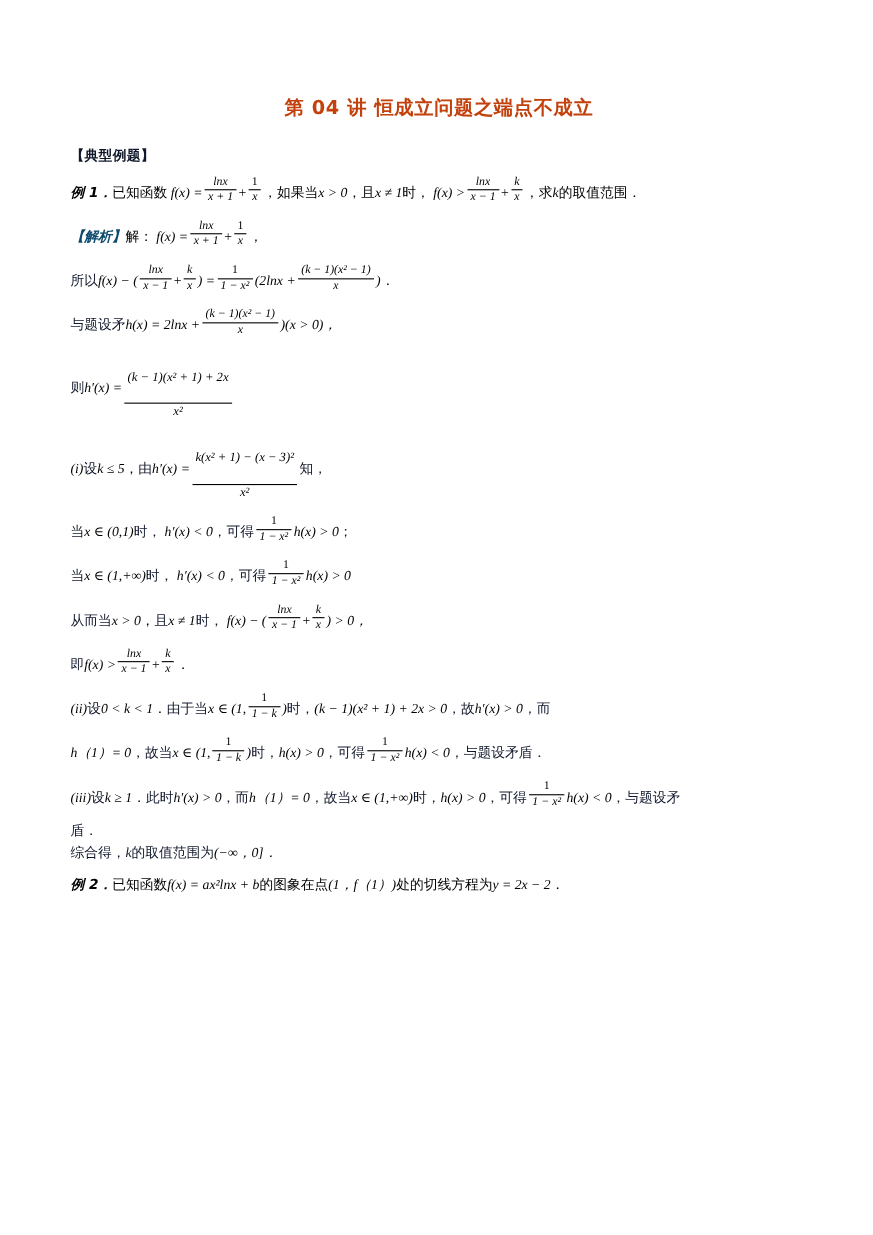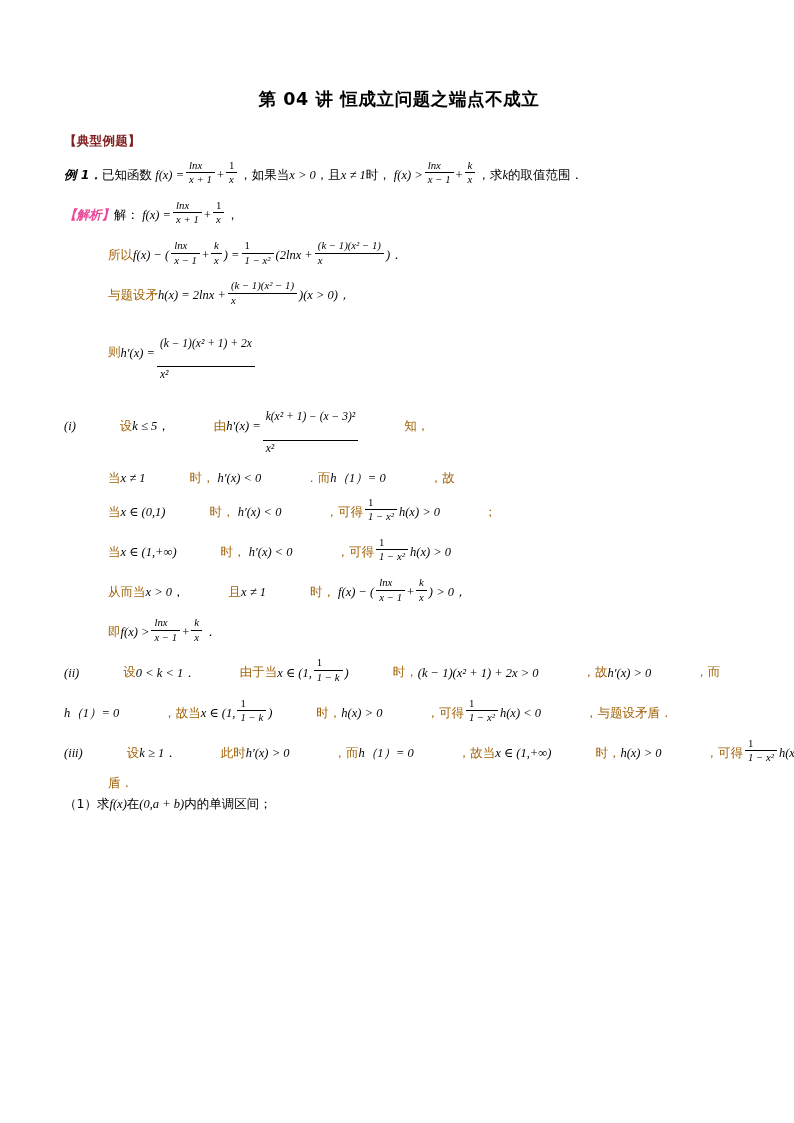--- a/index.html
+++ b/index.html
@@ -30,64 +30,65 @@
     width: 670px;
   }
 
   
   .doc-title {
     text-align: center;
     font-family: "Liberation Serif", "DejaVu Serif", serif;
     font-weight: bold;
     font-size: 17.5px;
     letter-spacing: 0.6px;
-    color: #000000;
+    color: #c2410c;
     margin: 0 0 22px 0;
     line-height: 1.3;
   }
 
   
   .section-head {
     font-weight: bold;
     font-size: 12.5px;
-    color: #7f1d1d;
+    color: #0f172a;
     margin: 0 0 13px 0;
     letter-spacing: 0.3px;
   }
 
   
   .line {
     font-size: 12.5px;
     line-height: 1.15;
     color: #000;
     margin: 0 0 9px 0;
     white-space: nowrap;
   }
   .line.tall { margin-bottom: 14px; }
 
   .cn { font-family: "DejaVu Sans", "Liberation Sans", sans-serif; }
 
   
-  .red      { color: #ec4899; }
-  .darkred  { color: #a16207; margin-left: 44px; }
+  .red      { color: #0c4a6e; }
+  .darkred  { color: #0f172a; }
 
   .bold { font-weight: bold; font-style: italic; }
 
   
   .m {
     font-family: "Liberation Serif", "DejaVu Serif", serif;
     font-style: italic;
     font-size: 12.5px;
   }
   .mr { font-style: normal; }
 
   
   .frac {
     display: inline-block;
     vertical-align: middle;
+    text-align: center;
     font-style: italic;
     line-height: 1.08;
     margin: 0 2px;
     position: relative;
     top: -0.25em;
   }
   .frac > .num {
     display: block;
     padding: 0 3px 1px 3px;
     font-size: 0.86em;
@@ -133,24 +134,20 @@
     </div>
 
     <div class="line withfrac tall">
       <span class="cn darkred">则</span><span class="m">h′(x) =</span><span class="frac big"><span class="num">(k − 1)(x² + 1) + 2x</span><span class="den">x²</span></span>
     </div>
 
     <div class="line withfrac tall">
       <span class="m">(i)</span><span class="cn darkred">设</span><span class="m">k ≤ 5</span><span class="cn">，</span><span class="cn darkred">由</span><span class="m">h′(x) =</span><span class="frac big"><span class="num">k(x² + 1) − (x − 3)²</span><span class="den">x²</span></span><span class="cn darkred">知，</span>
     </div>
 
-    <div class="line tall">
-      <span class="cn darkred">当</span><span class="m">x ≠ 1</span><span class="cn darkred">时，</span>
-      <span class="m">h′(x) &lt; 0</span><span class="cn darkred">．而</span><span class="m">h（1）= 0</span><span class="cn darkred">，故</span>
-    </div>
 
     <div class="line withfrac tall">
       <span class="cn darkred">当</span><span class="m">x ∈ (0,1)</span><span class="cn darkred">时，</span>
       <span class="m">h′(x) &lt; 0</span><span class="cn darkred">，可得</span><span class="frac"><span class="num mr">1</span><span class="den">1 − x²</span></span><span class="m">h(x) &gt; 0</span><span class="cn darkred">；</span>
     </div>
 
     <div class="line withfrac tall">
       <span class="cn darkred">当</span><span class="m">x ∈ (1,+∞)</span><span class="cn darkred">时，</span>
       <span class="m">h′(x) &lt; 0</span><span class="cn darkred">，可得</span><span class="frac"><span class="num mr">1</span><span class="den">1 − x²</span></span><span class="m">h(x) &gt; 0</span>
     </div>
@@ -173,23 +170,26 @@
     </div>
 
     <div class="line withfrac">
       <span class="m">(iii)</span><span class="cn darkred">设</span><span class="m">k ≥ 1</span><span class="cn">．</span><span class="cn darkred">此时</span><span class="m">h′(x) &gt; 0</span><span class="cn darkred">，而</span><span class="m">h（1）= 0</span><span class="cn darkred">，故当</span><span class="m">x ∈ (1,+∞)</span><span class="cn darkred">时，</span><span class="m">h(x) &gt; 0</span><span class="cn darkred">，可得</span><span class="frac"><span class="num mr">1</span><span class="den">1 − x²</span></span><span class="m">h(x) &lt; 0</span><span class="cn darkred">，与题设矛</span>
     </div>
 
     <div class="line" style="margin-bottom:6px;">
       <span class="cn darkred">盾．</span>
     </div>
 
-
+    <div class="line tall">
+      <span class="cn darkred">综合得，</span><span class="m darkred">k</span><span class="cn darkred">的取值范围为</span><span class="m">(−∞，0]．</span>
+    </div>
 
     <div class="line tall">
-      <span class="cn">（1）</span><span class="cn">求</span><span class="m">f(x)</span><span class="cn">在</span><span class="m">(0,a + b)</span><span class="cn">内的单调区间；</span>
+      <span class="cn bold">例 2．</span><span class="cn">已知函数</span><span class="m">f(x) = ax²lnx + b</span><span class="cn">的图象在点</span><span class="m">(1，f（1）)</span><span class="cn">处的切线方程为</span><span class="m">y = 2x − 2</span><span class="cn">．</span>
     </div>
+
 
 
 
 
   </div>
 </div>
 
 </body></html>

